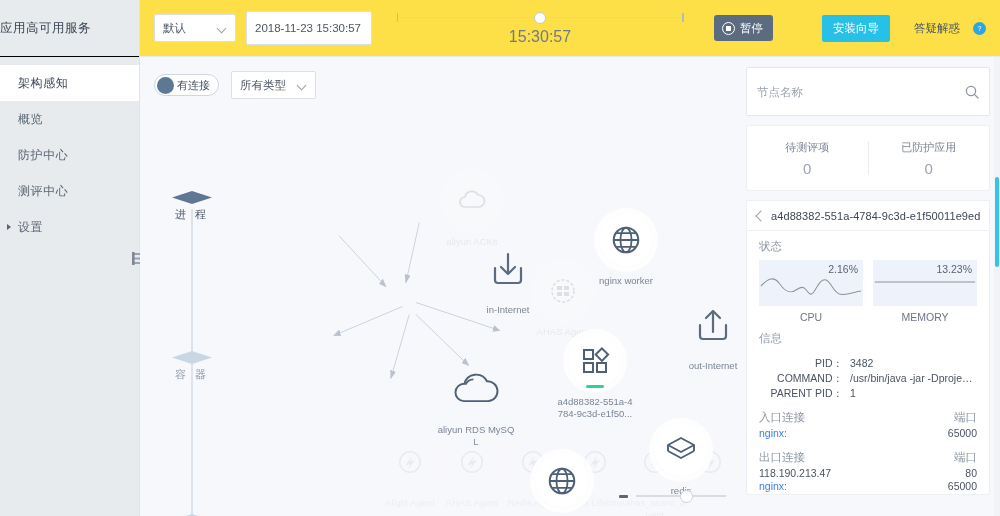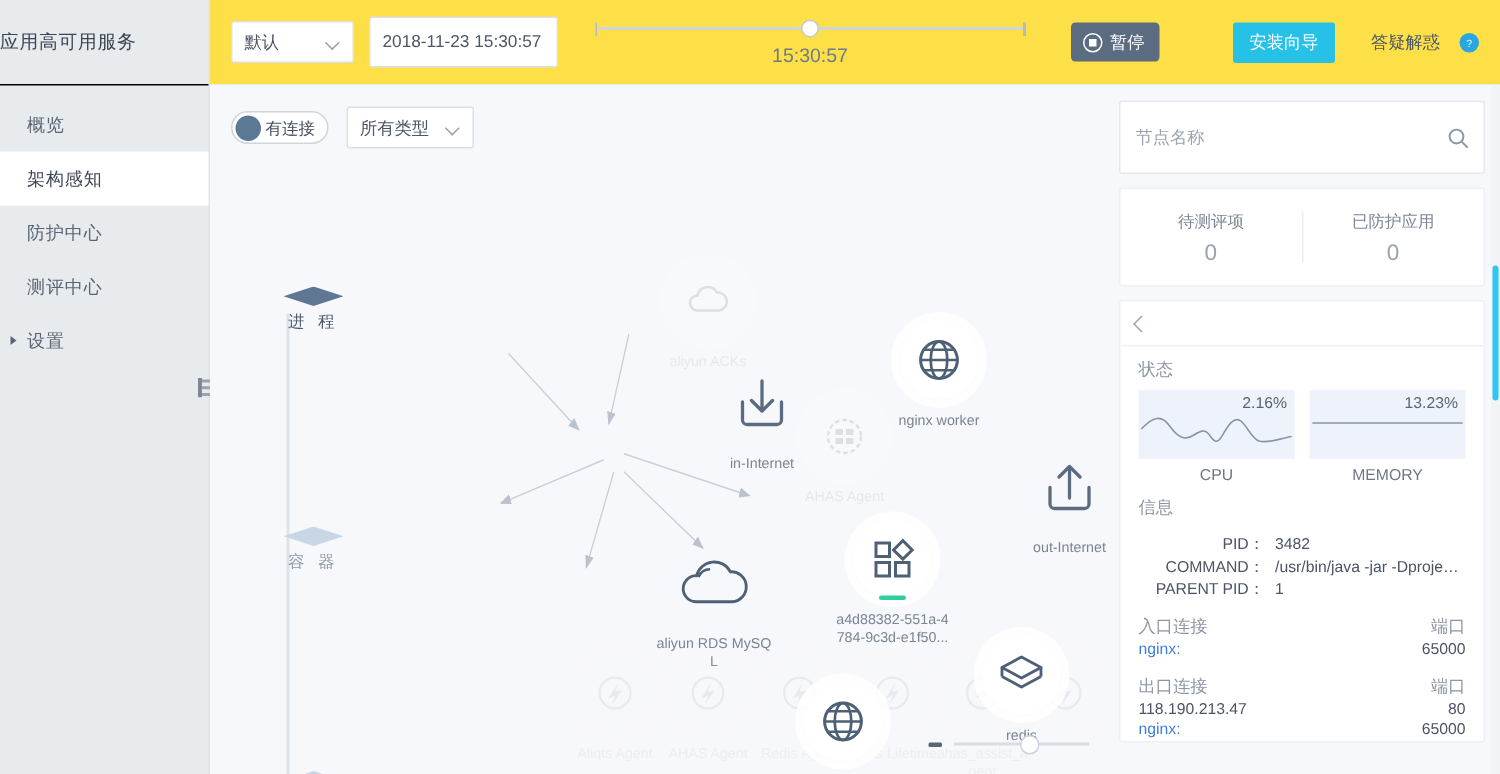--- a/index.html
+++ b/index.html
@@ -73,21 +73,21 @@
     position: relative; width: 297px; height: 14px; display: flex; align-items: center;
   }
   .tl-line { position: absolute; left: 7px; right: 7px; height: 1.5px; background: #cfd4da; }
   .tl-cap { position: absolute; width: 1.5px; height: 9px; background: #b4bac2; }
   .tl-cap.l { left: 5px; } .tl-cap.r { right: 5px; }
   .tl-knob {
     position: absolute; left: 50%; margin-left: -6px;
     width: 12px; height: 12px; border-radius: 50%;
     background: #fff; border: 1.4px solid #c3c9d0; cursor: pointer;
   }
-  .tl-label { font-size: 13px; color: #707a87; margin-top: 3px; }
+  .tl-label { font-size: 16px; color: #707a87; margin-top: 3px; }
   .pause-btn {
     height: 26px; background: #5b6b80; color: #fff; border-radius: 3px;
     display: flex; align-items: center; gap: 5px; padding: 0 10px 0 8px;
     font-size: 11.5px; cursor: pointer; margin-left: 14px;
   }
   .pause-ic {
     width: 13px; height: 13px; border-radius: 50%; border: 1.4px solid #fff;
     display: flex; align-items: center; justify-content: center;
   }
   .pause-ic i { width: 5px; height: 5px; background: #fff; display: block; }
@@ -126,21 +126,21 @@
   .toggle .tlab { font-size: 11px; color: #44505f; }
 
   .canvas { position: absolute; inset: 44px 0 0 0; overflow: hidden; }
 
   
   .axis { position: absolute; left: 30px; top: 90px; width: 44px; height: 370px; }
   .axis .rail {
     position: absolute; left: 21px; top: 18px; bottom: 18px;
     width: 2px; background: #dde3ea;
   }
-  .axis-tier { position: absolute; left: 17px; width: 44px; text-align: center; }
+  .axis-tier { position: absolute; left: 0; width: 44px; text-align: center; }
   .dia {
     width: 40px; height: 13px; margin: 0 auto;
     background: #c9d7e5;
     clip-path: polygon(50% 0, 100% 50%, 50% 100%, 0 50%);
   }
   .dia.on { background: #5f7792; }
   .axis-tier .lab { font-size: 11px; color: #8d99a8; letter-spacing: 3px; margin-top: 3px; }
   .axis-tier.on .lab { color: #4d5c6d; }
 
   
@@ -253,25 +253,25 @@
   }
 </style>
 </head>
 <body>
 
 <div class="app">
 
   <div class="sidebar">
     <div class="brand">应用高可用服务</div>
     <div class="nav">
+      <div class="nav-item active">
+        <span>架构感知</span>
+      </div>
       <div class="nav-item">
         <span>概览</span>
-      </div>
-      <div class="nav-item active">
-        <span>架构感知</span>
       </div>
       <div class="nav-item">
         <span>防护中心</span>
       </div>
       <div class="nav-item">
         <span>测评中心</span>
       </div>
       <div class="nav-item">
         <span class="caret"></span>
         <span>设置</span>
@@ -428,21 +428,21 @@
           <div class="node plain" style="left:521px;top:198px;width:104px">
             <div class="bubble">
               <svg width="44" height="40" viewBox="0 0 44 40">
                 <path d="M9 20 V31 a3 3 0 0 0 3 3 H32 a3 3 0 0 0 3-3 V20" fill="none" stroke="#5b6b80" stroke-width="2.2" stroke-linecap="round"></path>
                 <path d="M22 27 V6 M15 13 L22 6 L29 13" fill="none" stroke="#5b6b80" stroke-width="2.2" stroke-linecap="round" stroke-linejoin="round"></path>
               </svg>
             </div>
             <div class="nlab">out-Internet</div>
           </div>
 
-          <div class="node" style="left:403px;top:246px;width:104px">
+          <div class="node" style="left:403px;top:234px;width:104px">
             <div class="bubble">
               <svg width="30" height="30" viewBox="0 0 30 30">
                 <rect x="4" y="4" width="9" height="9" fill="none" stroke="#4e6076" stroke-width="2"></rect>
                 <rect x="17.5" y="4.2" width="8.8" height="8.8" fill="none" stroke="#4e6076" stroke-width="2" transform="rotate(45 21.9 8.6)"></rect>
                 <rect x="4" y="17" width="9" height="9" fill="none" stroke="#4e6076" stroke-width="2"></rect>
                 <rect x="17" y="17" width="9" height="9" fill="none" stroke="#4e6076" stroke-width="2"></rect>
               </svg>
               <span class="arcfill"></span>
             </div>
             <div class="nlab">a4d88382-551a-4
@@ -570,20 +570,21 @@
           <div class="statdiv"></div>
           <div class="statcell">
             <div class="t">已防护应用</div>
             <div class="v">0</div>
           </div>
         </div>
 
         <div class="detail">
           <div class="dhead">
             <span class="back-chev"></span>
+            <span class="dtitle">a4d88382-551a-4784-9c3d-e1f50011e9ed</span>
           </div>
 
           <div class="sect">
             <div class="sect-t">状态</div>
             <div class="gauges">
               <div class="gauge">
                 <div class="gbox">
                   <span class="gval">2.16%</span>
                   <svg width="100%" height="46" viewBox="0 0 110 46" preserveAspectRatio="none">
                     <path d="M2 26 C10 18 16 16 22 24 C28 32 33 34 39 30 C44 27 47 26 50 30 C53 34 55 36 58 32 C62 26 66 18 71 20 C76 22 79 32 85 34 C92 36 100 32 108 31" fill="none" stroke="#8894a4" stroke-width="1.1"></path>

